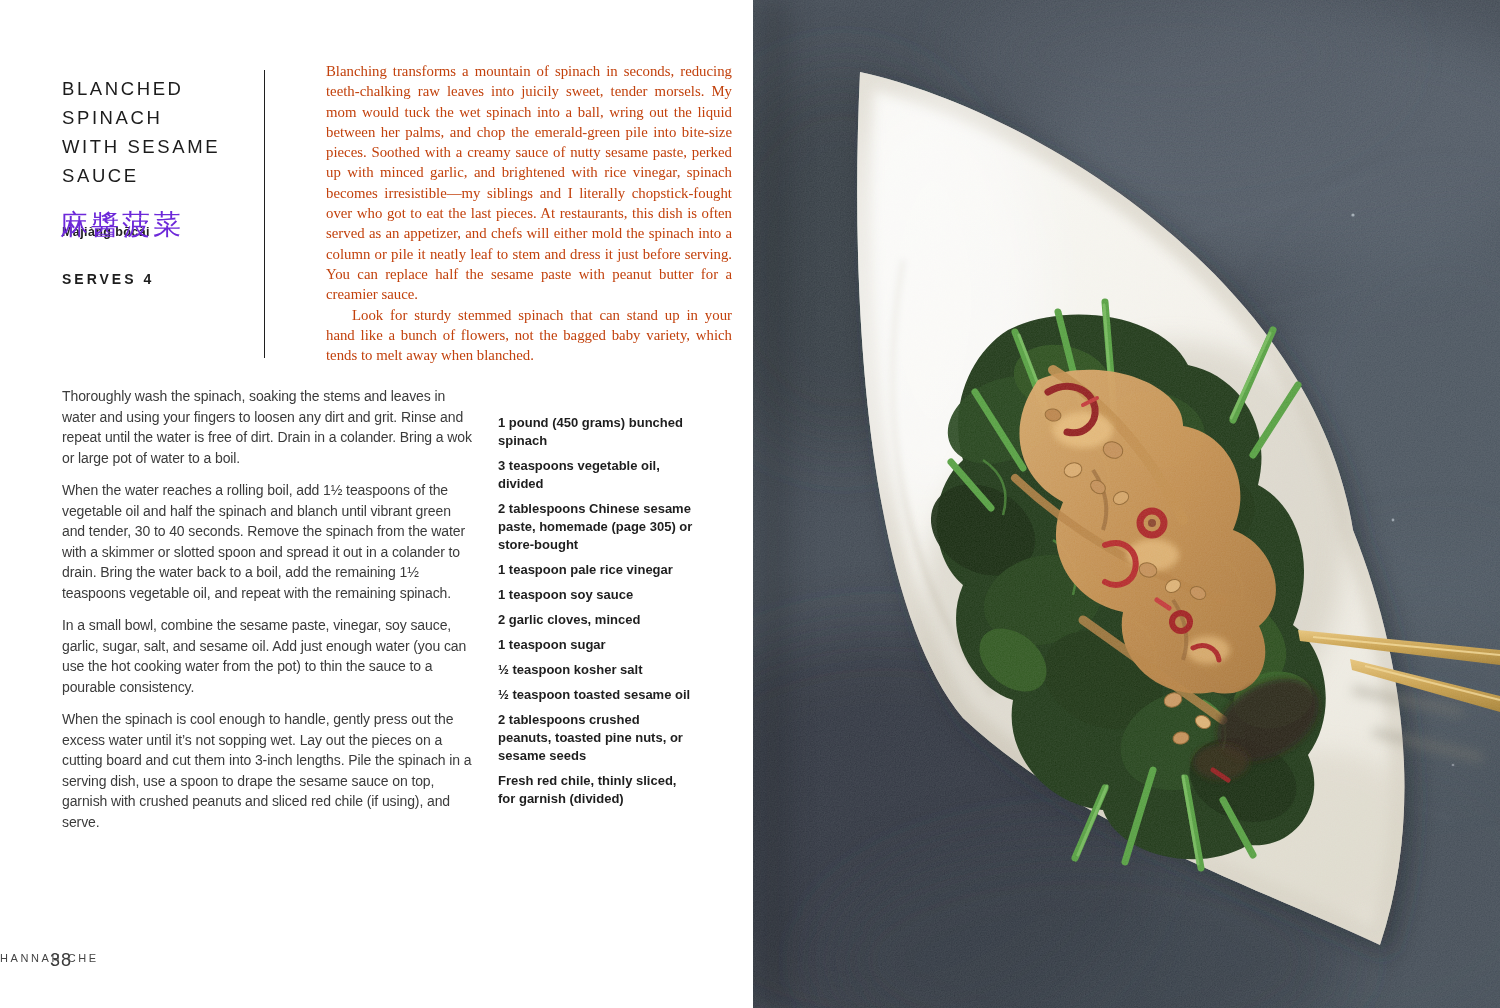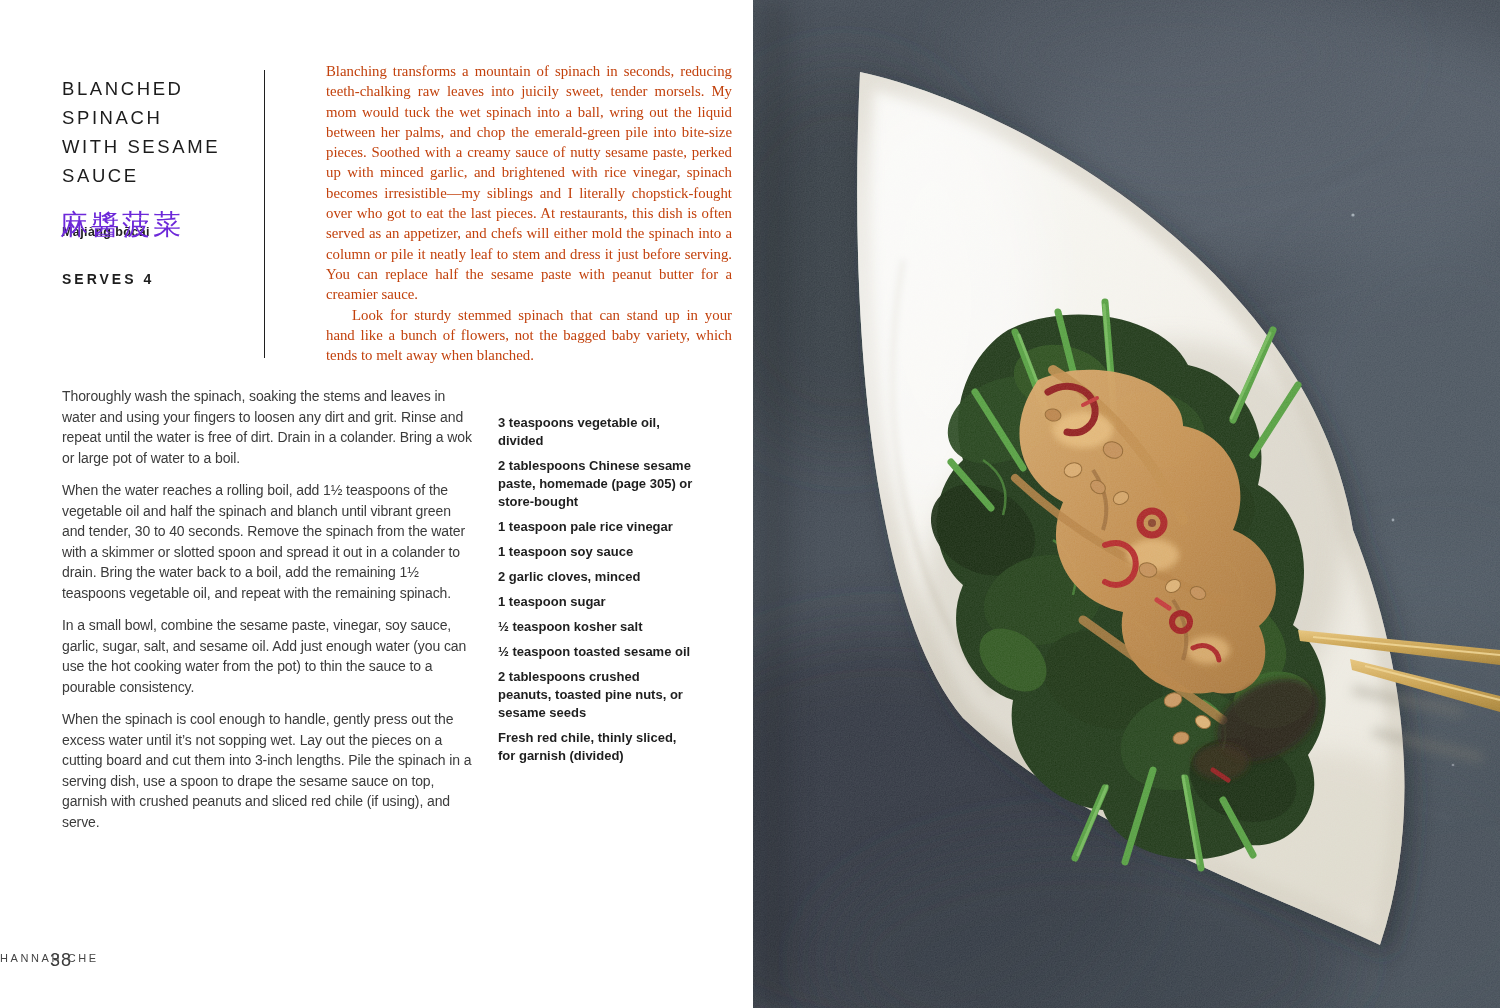--- a/index.html
+++ b/index.html
@@ -89,20 +89,21 @@
     </div>
 
     <div class="instructions">
         <div class="step">Thoroughly wash the spinach, soaking the stems and leaves in water and using your fingers to loosen any dirt and grit. Rinse and repeat until the water is free of dirt. Drain in a colander. Bring a wok or large pot of water to a boil.</div>
         <div class="step">When the water reaches a rolling boil, add 1½ teaspoons of the vegetable oil and half the spinach and blanch until vibrant green and tender, 30 to 40 seconds. Remove the spinach from the water with a skimmer or slotted spoon and spread it out in a colander to drain. Bring the water back to a boil, add the remaining 1½ teaspoons vegetable oil, and repeat with the remaining spinach.</div>
         <div class="step">In a small bowl, combine the sesame paste, vinegar, soy sauce, garlic, sugar, salt, and sesame oil. Add just enough water (you can use the hot cooking water from the pot) to thin the sauce to a pourable consistency.</div>
         <div class="step">When the spinach is cool enough to handle, gently press out the excess water until it’s not sopping wet. Lay out the pieces on a cutting board and cut them into 3-inch lengths. Pile the spinach in a serving dish, use a spoon to drape the sesame sauce on top, garnish with crushed peanuts and sliced red chile (if using), and serve.</div>
       </div>
 
     <div class="ingredients">
+        <div class="ing">1 pound (450 grams) bunched spinach</div>
         <div class="ing">3 teaspoons vegetable oil, divided</div>
         <div class="ing">2 tablespoons Chinese sesame paste, homemade (page 305) or store-bought</div>
         <div class="ing">1 teaspoon pale rice vinegar</div>
         <div class="ing">1 teaspoon soy sauce</div>
         <div class="ing">2 garlic cloves, minced</div>
         <div class="ing">1 teaspoon sugar</div>
         <div class="ing">½ teaspoon kosher salt</div>
         <div class="ing">½ teaspoon toasted sesame oil</div>
         <div class="ing">2 tablespoons crushed peanuts, toasted pine nuts, or sesame seeds</div>
         <div class="ing">Fresh red chile, thinly sliced, for garnish (divided)</div>

